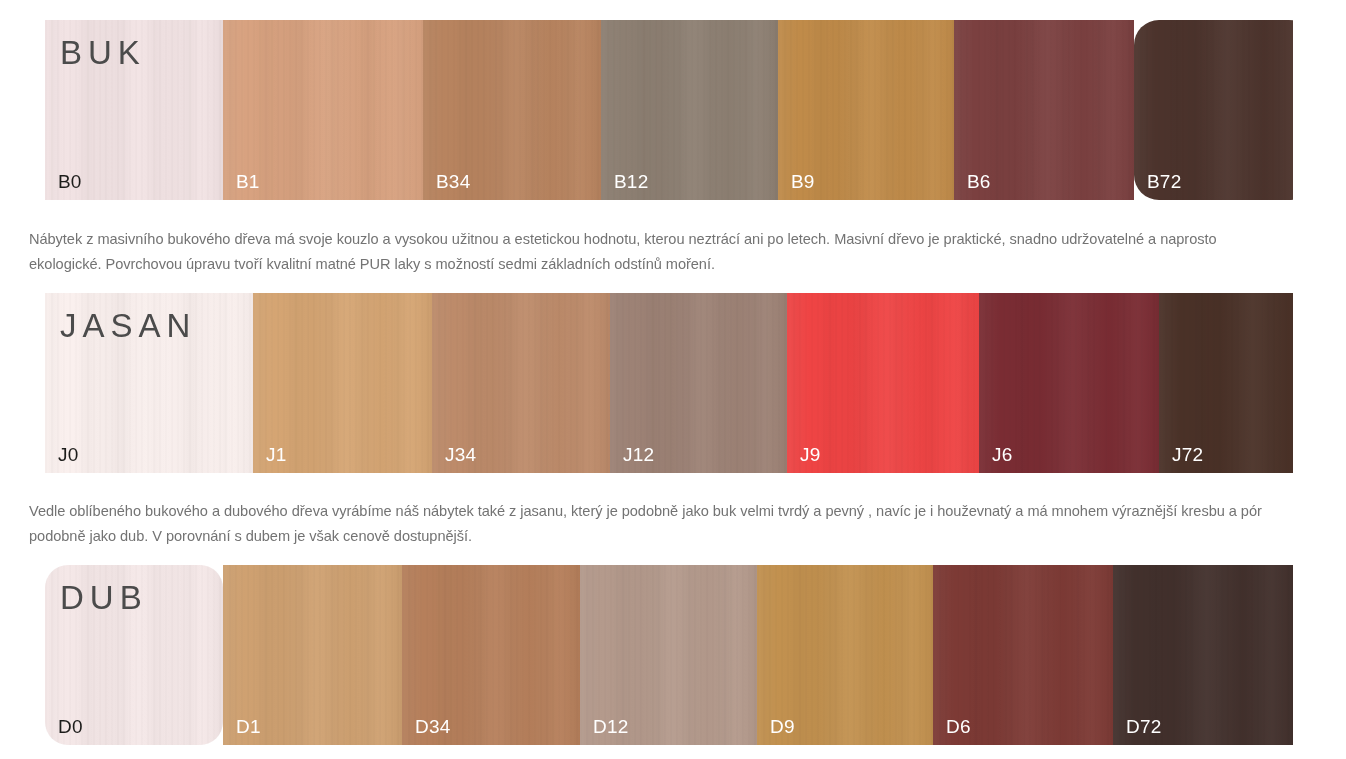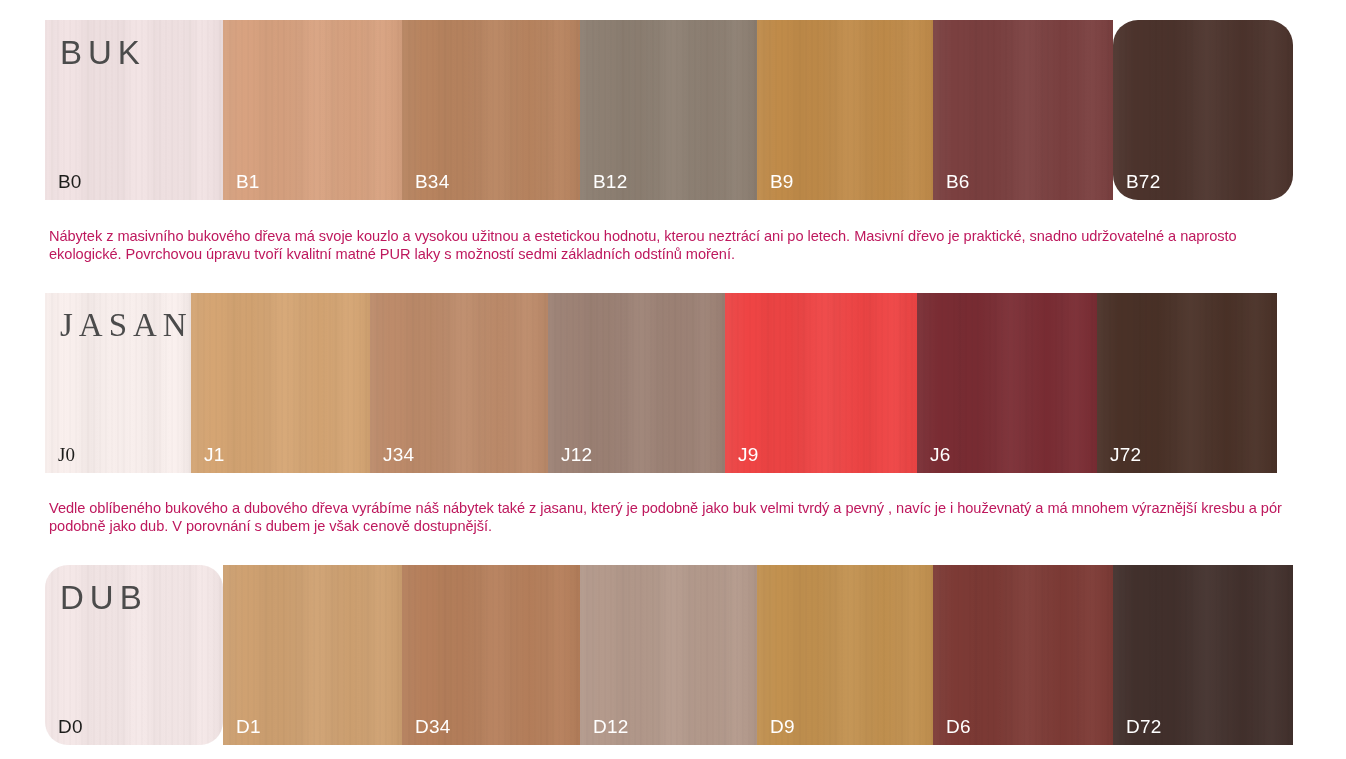--- a/index.html
+++ b/index.html
@@ -102,43 +102,43 @@
     line-height: 1;
     letter-spacing: 6px;
     color: #4b4b4b;
     font-weight: 400;
     white-space: nowrap;
   }
 
   
   .caption {
     position: absolute;
-    left: 49px;
+    left: 29px;
     width: 1255px;
     font-size: 14.6px;
-    line-height: 18px;
-    color: #be185d;
+    line-height: 25px;
+    color: #737373;
     letter-spacing: -0.05px;
   }
   .cap-buk   { top: 212px; }
   .cap-jasan { top: 484px; }
 </style>
 </head>
 <body>
 
 <div class="page">
 
   <div class="wood-row row-buk">
     <div class="swatch" style="width: 178px; background-color: rgb(242, 227, 228);">
       <span class="grain"></span>
       <span class="plank"></span>
       <span class="wood-title" style="color: rgb(75, 75, 75);">BUK</span>
       <span class="swatch-code code-dark">B0</span>
     </div>
-    <div class="swatch" style="width: 179px; background-color: rgb(216, 162, 128);">
+    <div class="swatch" style="width: 200px; background-color: rgb(216, 162, 128);">
       <span class="grain"></span>
       <span class="plank"></span>
       <span class="swatch-code code-light">B1</span>
     </div>
     <div class="swatch" style="width: 178px; background-color: rgb(184, 132, 95);">
       <span class="grain"></span>
       <span class="plank"></span>
       <span class="swatch-code code-light">B34</span>
     </div>
     <div class="swatch" style="width: 177px; background-color: rgb(141, 127, 114);">
@@ -159,21 +159,21 @@
     <div class="swatch" style="width: 180px; background-color: rgb(76, 51, 44); border-radius: 25px;">
       <span class="grain"></span>
       <span class="plank"></span>
       <span class="swatch-code code-light">B72</span>
     </div>
   </div>
 
   <p class="caption cap-buk">Nábytek z masivního bukového dřeva má svoje kouzlo a vysokou užitnou a estetickou hodnotu, kterou neztrácí ani po letech. Masivní dřevo je praktické, snadno udržovatelné a naprosto ekologické.  Povrchovou úpravu  tvoří kvalitní matné PUR laky s  možností sedmi základních odstínů moření.</p>
 
   <div class="wood-row row-jasan">
-    <div class="swatch" style="width: 146px; background-color: rgb(250, 240, 238); font-family: Liberation Serif, serif;">
+    <div class="swatch" style="width: 208px; background-color: rgb(250, 240, 238);">
       <span class="grain"></span>
       <span class="plank"></span>
       <span class="wood-title" style="color: rgb(75, 75, 75);">JASAN</span>
       <span class="swatch-code code-dark">J0</span>
     </div>
     <div class="swatch" style="width: 179px; background-color: rgb(213, 165, 115);">
       <span class="grain"></span>
       <span class="plank"></span>
       <span class="swatch-code code-light">J1</span>
     </div>

